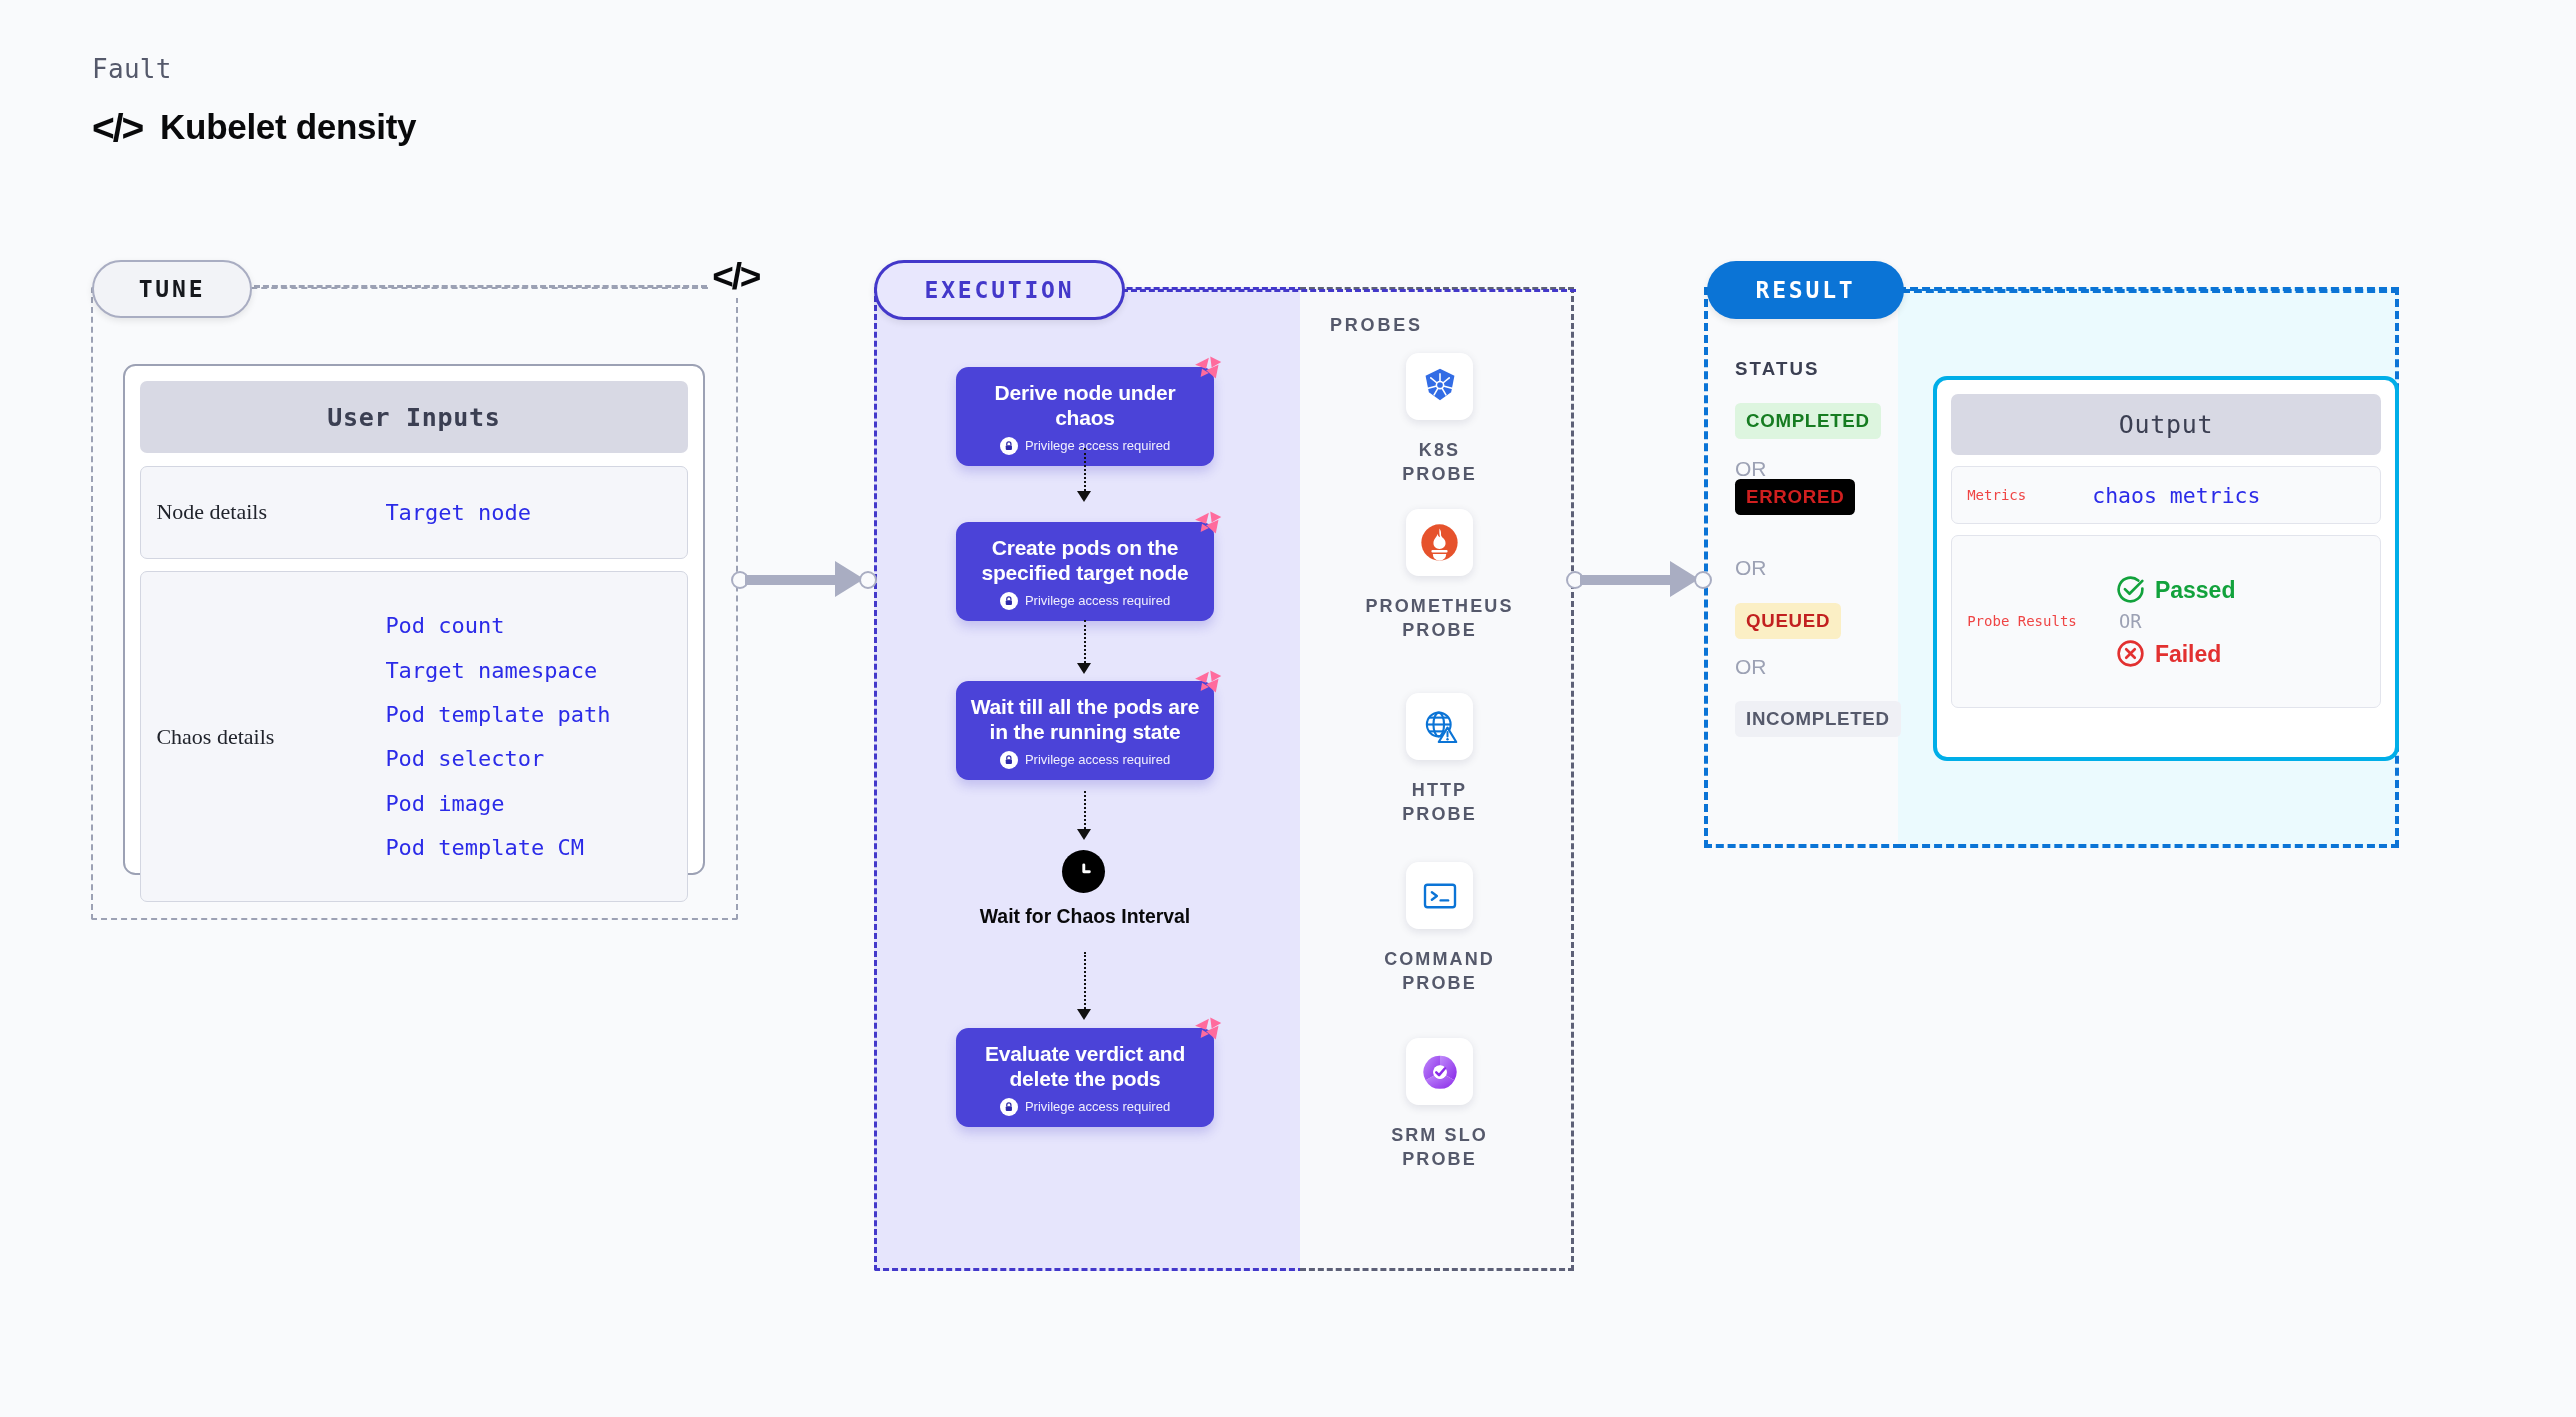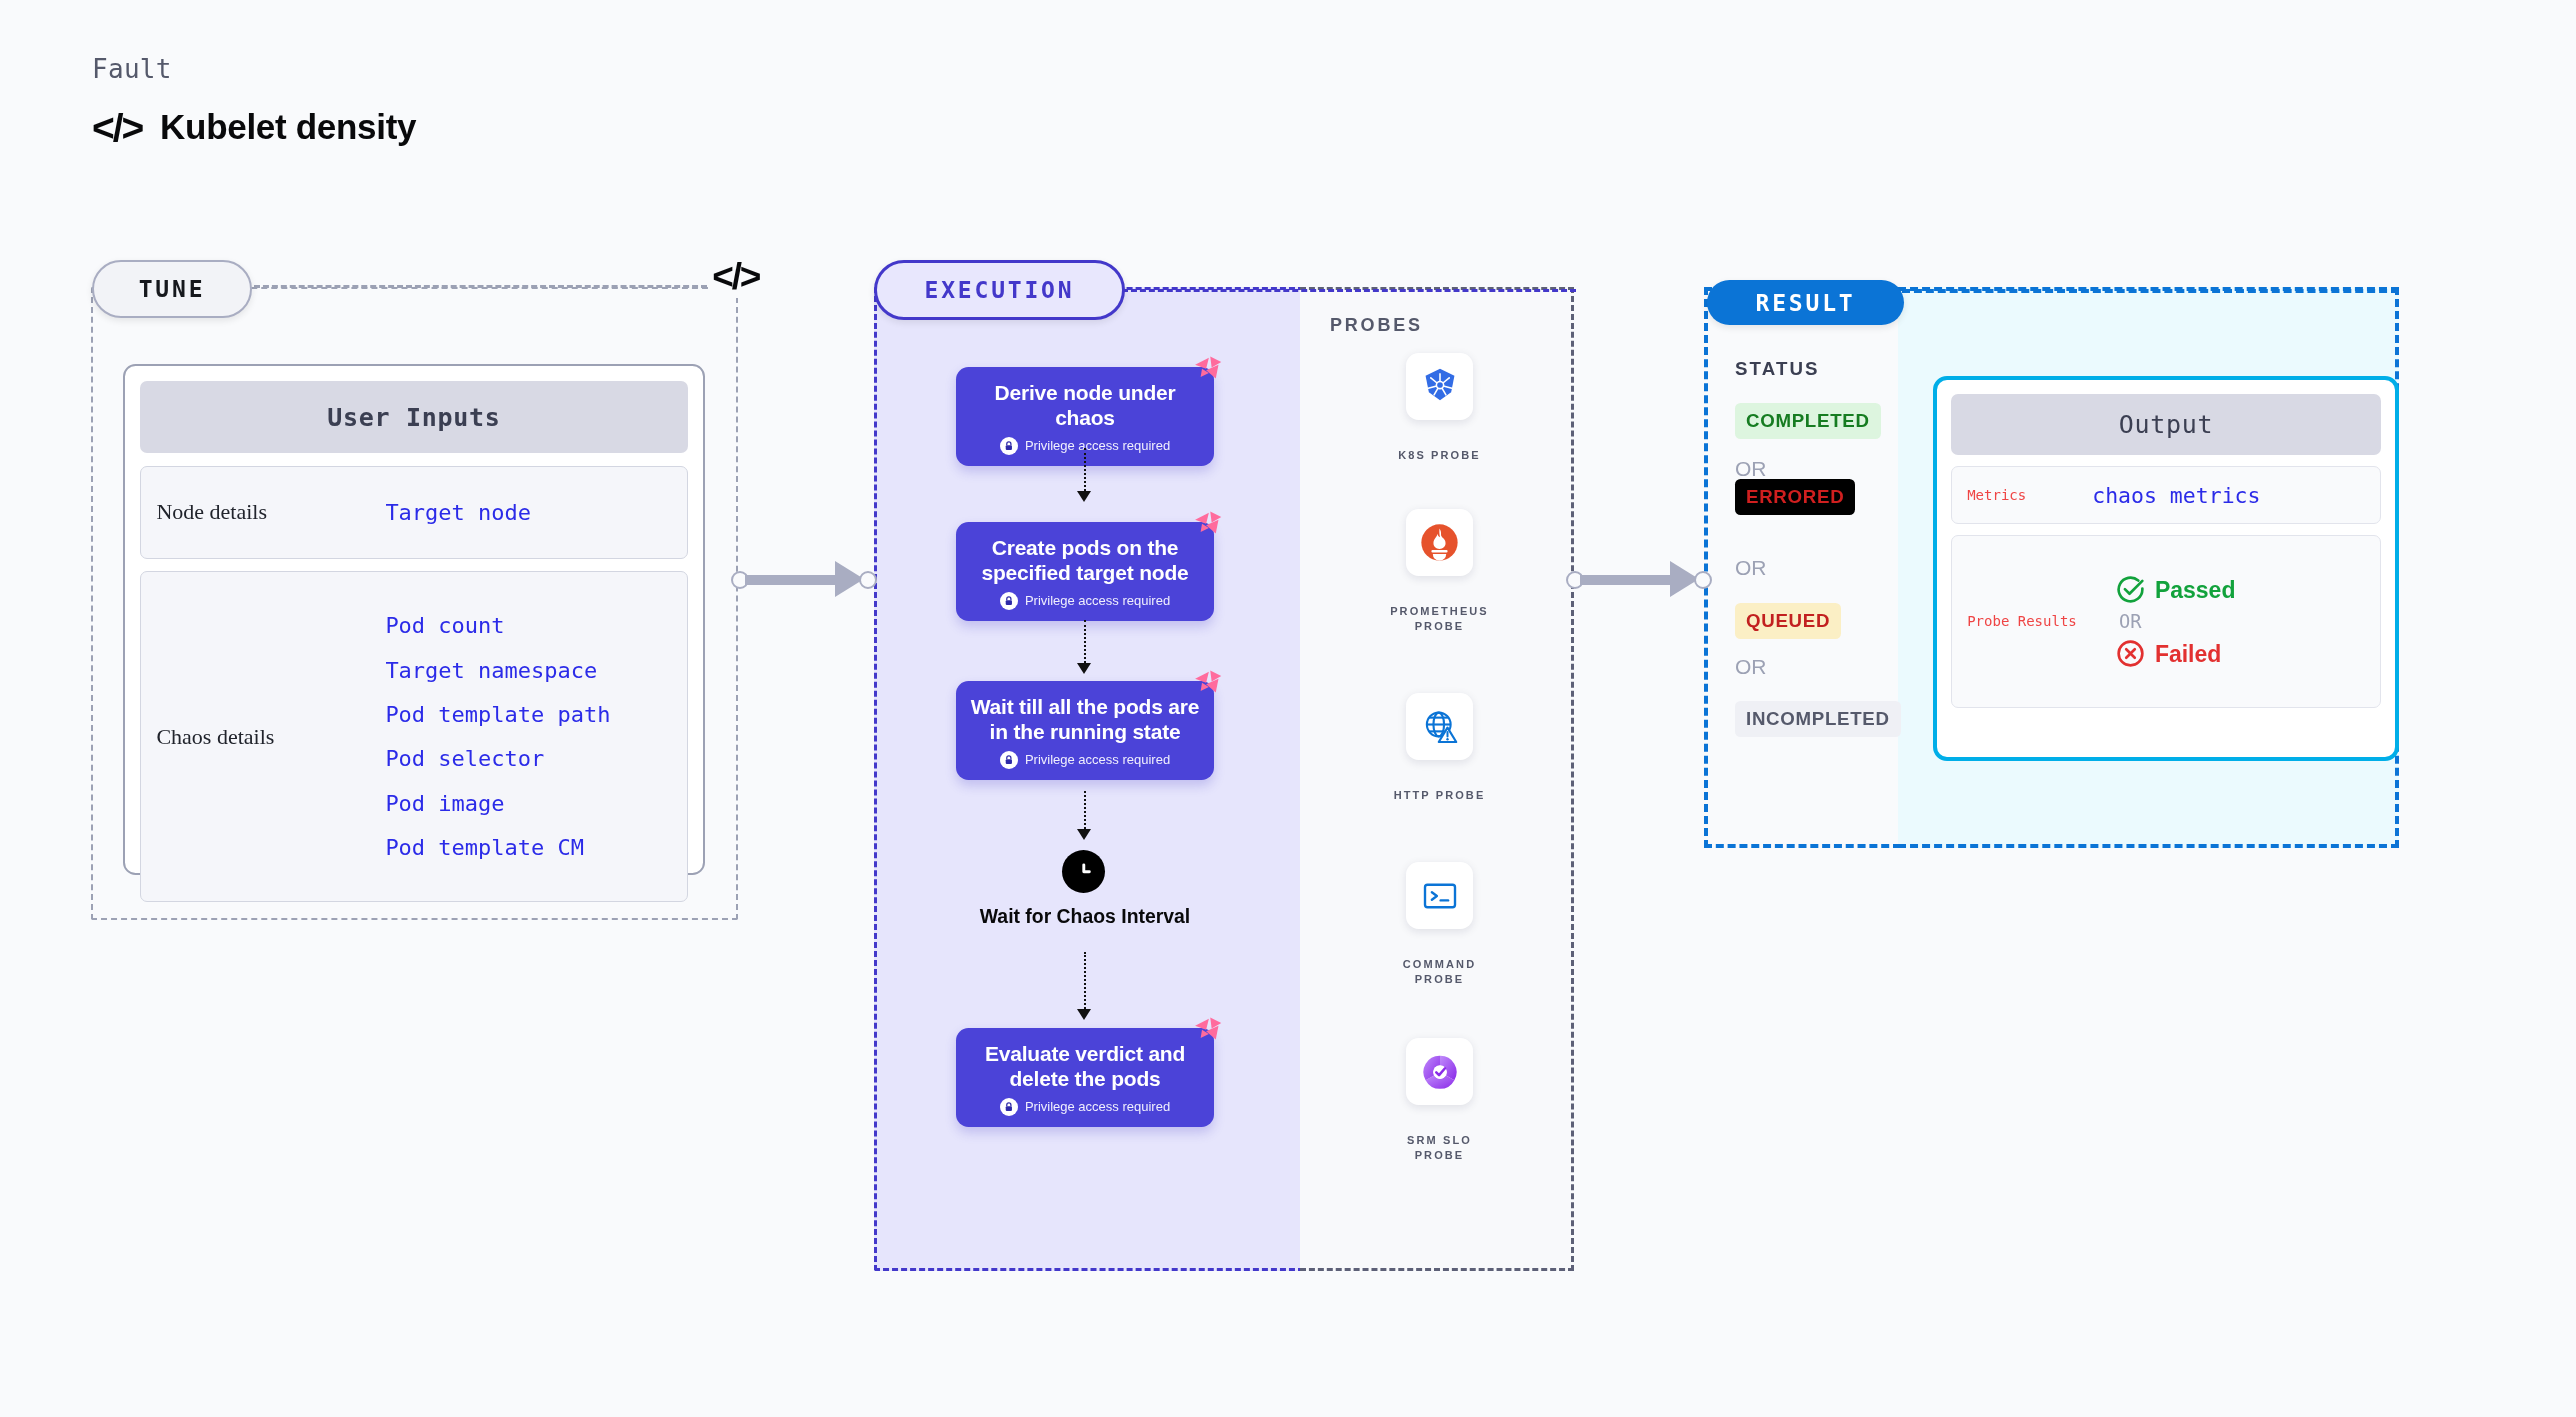--- a/index.html
+++ b/index.html
@@ -34,22 +34,22 @@
   }
   .pill-tune {
     left: 92px; top: 260px; width: 160px; height: 58px;
     background: #F2F3F7; border: 2.8px solid #A9ADC2; color: #16181D; font-size: 23px;
   }
   .pill-exec {
     left: 874px; top: 260px; width: 251px; height: 60px;
     background: #E8E7FD; border: 3.5px solid #4338CA; color: #4338CA; font-size: 23px;
   }
   .pill-result {
-    left: 1707px; top: 261px; width: 197px; height: 45px;
-    background: #0B74D6; border: none; color: #FFFFFF; font-size: 23px; margin-top: 19px;
+    left: 1707px; top: 261px; width: 197px; height: 58px;
+    background: #0B74D6; border: none; color: #FFFFFF; font-size: 23px;
   }
 
   
   .stage-tune {
     position: absolute; left: 91px; top: 287px; width: 647px; height: 633px;
     border: 2.8px dashed #9CA1B4; background: #F9FAFC; border-radius: 1.4px;
   }
   .stage-exec {
     position: absolute; left: 874px; top: 287px; width: 430px; height: 984px;
     border: 3.5px dashed #4338CA; background: #E6E5FC; border-radius: 1.4px;
@@ -160,21 +160,21 @@
   .probe {
     position: absolute; left: 1382px; width: 115px; display: flex;
     flex-direction: column; align-items: center;
   }
   .probe-icon-box {
     width: 67px; height: 67px; background: #fff; border-radius: 12.5px;
     display: flex; align-items: center; justify-content: center;
     box-shadow: 0 2.8px 8.3px rgba(20,24,60,.10);
   }
   .probe-label {
-    margin-top: 28px; text-align: center; font-size: 11px; font-weight: 700;
+    margin-top: 18px; text-align: center; font-size: 18px; font-weight: 700;
     letter-spacing: 2.1px; color: #55596B; line-height: 1.35;
   }
 
   
   .status-title {
     position: absolute; left: 1735px; top: 358px;
     font-size: 18.7px; font-weight: 700; letter-spacing: 2.1px; color: #3B3F52;
   }
   .status-badge {
     position: absolute; left: 1735px; border-radius: 5.5px;

